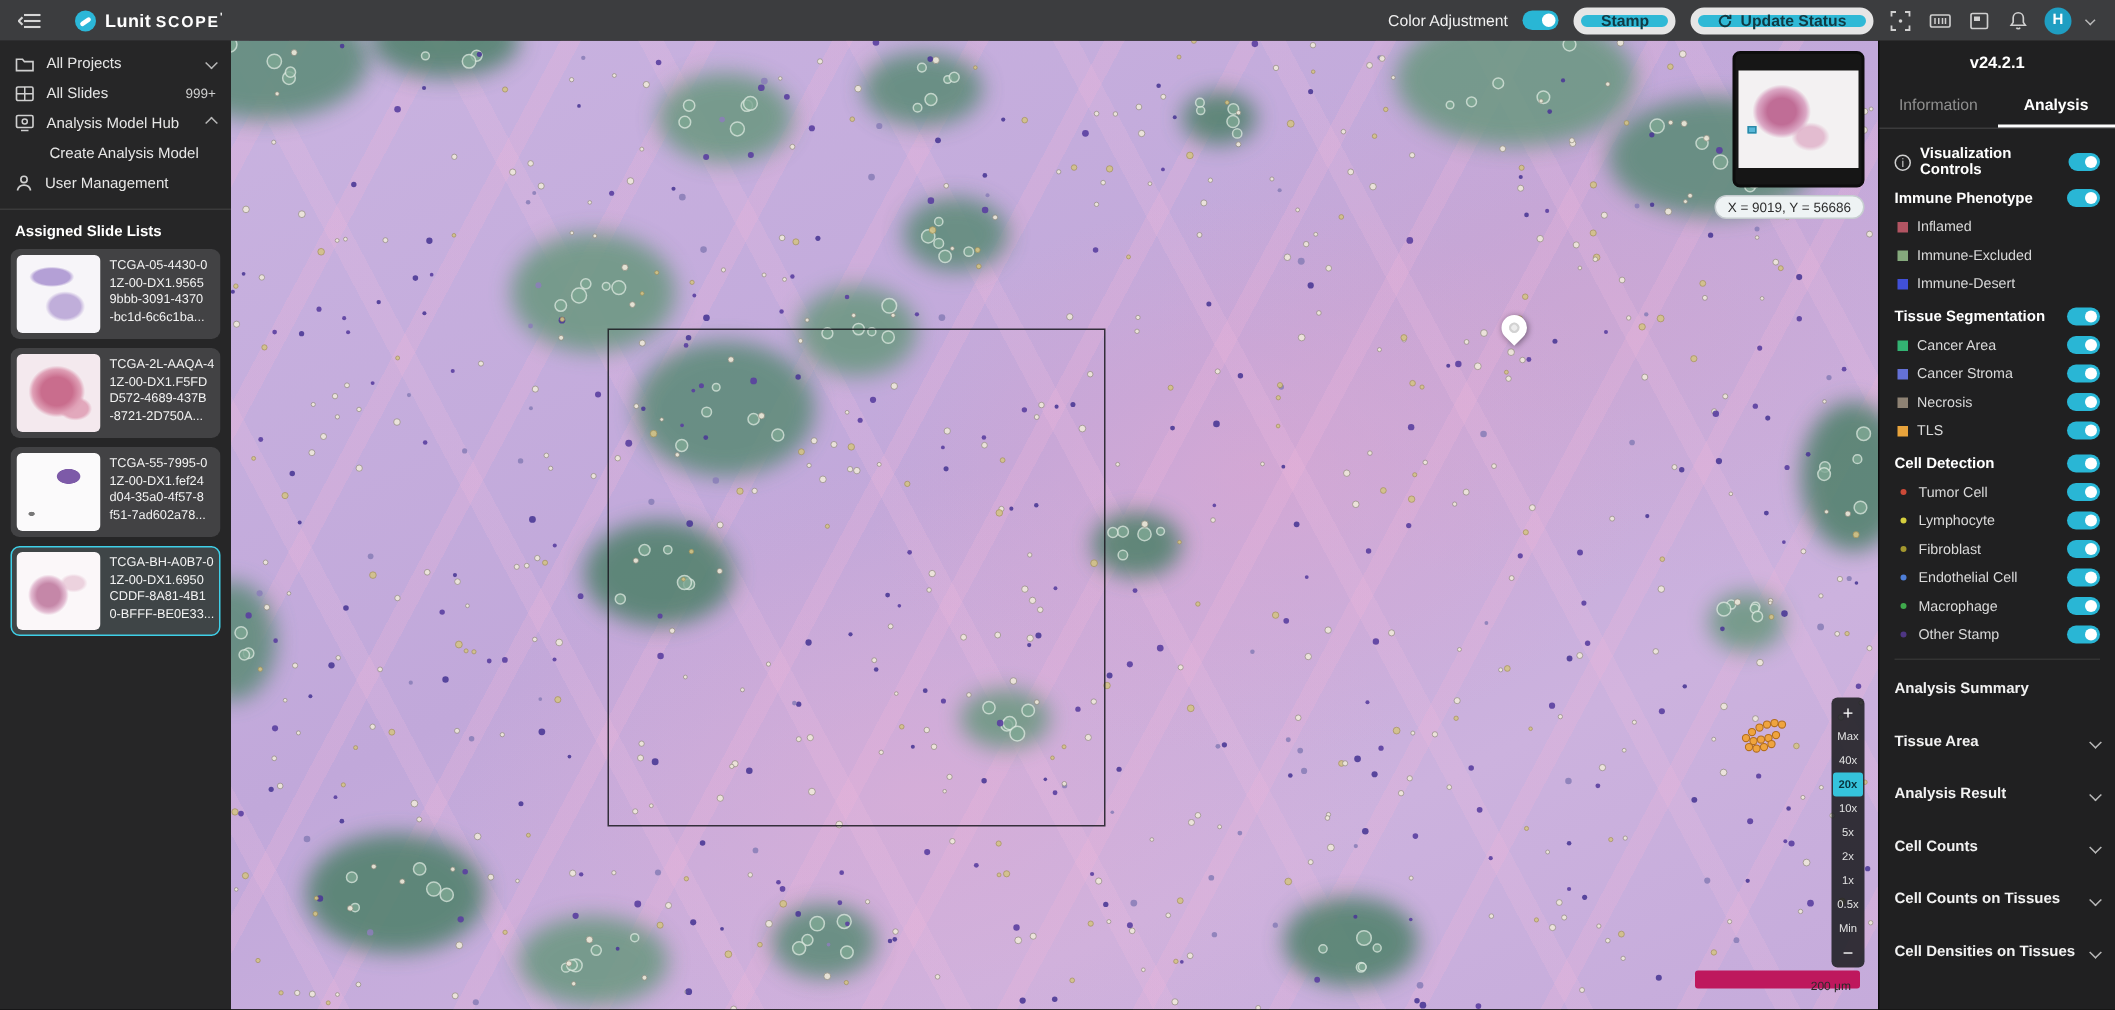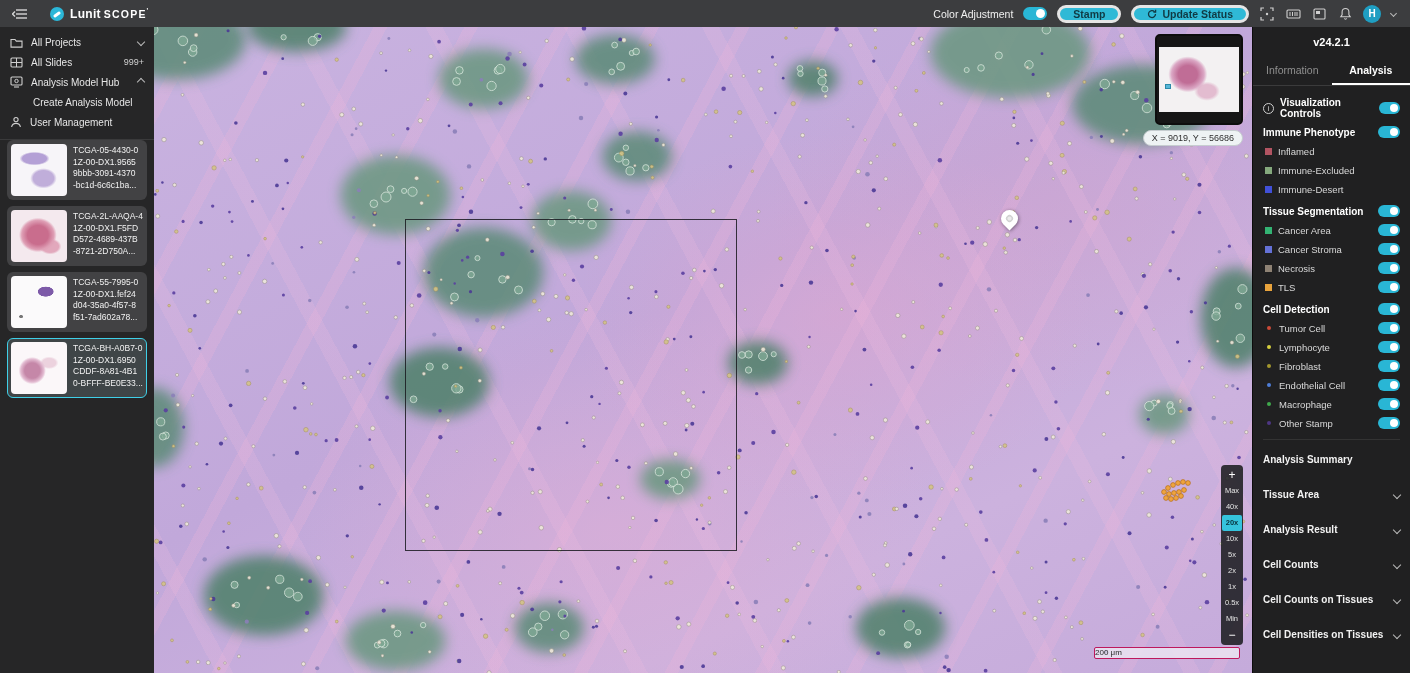--- a/index.html
+++ b/index.html
@@ -13,21 +13,21 @@
   .logo-wrap { display:flex; align-items:center; margin-left:22px; gap:6px; }
   .logo-circle { width:14px; height:14px; border-radius:50%; background:#2bb7d8; position:relative; }
   .logo-circle::after { content:""; position:absolute; left:3px; top:6px; width:8px; height:3px; background:#fff; border-radius:2px; transform:rotate(-35deg); }
   .logo-text { color:#fff; font-size:12px; font-weight:bold; letter-spacing:.3px; }
   .logo-text .scope { font-size:10.5px; letter-spacing:1.2px; margin-left:3px; }
   .logo-text sup { font-size:7px; }
   .topbar-right { margin-left:auto; display:flex; align-items:center; gap:10px; padding-right:14px; }
   .ca-label { color:#f0f0f0; font-size:10.5px; }
   .toggle { width:24px; height:13px; border-radius:7px; background:#29b6d5; position:relative; display:inline-block; cursor:pointer; }
   .toggle .knob { position:absolute; right:2px; top:2px; width:9px; height:9px; border-radius:50%; background:#fff; }
-  .pill-btn { height:18px; background:#2fb9d6; border:3px solid #e5e5e5; color:#103a44; font-size:10.5px; font-weight:bold; border-radius:10px; display:flex; align-items:center; padding:0 13px; gap:5px; cursor:pointer; }
+  .pill-btn { height:18px; background:#2fb9d6; border:5px solid #e5e5e5; color:#103a44; font-size:10.5px; font-weight:bold; border-radius:10px; display:flex; align-items:center; padding:0 13px; gap:5px; cursor:pointer; }
   .icon-btn { width:16px; height:16px; display:flex; align-items:center; justify-content:center; cursor:pointer; }
   .avatar { width:18px; height:18px; border-radius:50%; background:#1f9ec2; color:#fff; font-size:10px; font-weight:bold; display:flex; align-items:center; justify-content:center; cursor:pointer; }
   .chev { width:6px; height:6px; border-right:1.5px solid #b9b9b9; border-bottom:1.5px solid #b9b9b9; transform:rotate(45deg); display:inline-block; }
   .chev.up { transform:rotate(-135deg); }
   .chev.sm { width:5px; height:5px; }
 
   
   .sidebar { position:absolute; top:27px; left:0; width:154px; height:646px; background:#262627; z-index:40; overflow:hidden; }
   .nav { padding-top:5px; }
   .nav-item { height:20px; display:flex; align-items:center; padding:0 10px; gap:8px; color:#e6e6e6; font-size:10px; cursor:pointer; }
@@ -80,21 +80,21 @@
       radial-gradient(ellipse 25px 23px at 36% 42%, #c06d96 0 38%, #dba8c5 65%, transparent 78%),
       radial-gradient(ellipse 16px 12px at 60% 68%, #e3bcd0 0 55%, transparent 80%), #f3f1f2; }
   .mm-indicator { position:absolute; left:8px; top:48px; width:6px; height:5px; background:#57b7d8; border:1px solid #2b89a8; }
   .coords-pill { position:absolute; top:103px; right:9px; background:#eef3f4; color:#2e2e2e; font-size:9px; padding:2px 8px; border-radius:8px; border:1px solid #c6cdd0; z-index:20; white-space:nowrap; }
 
   .zoomstack { position:absolute; right:9px; top:438px; width:22px; background:rgba(28,30,33,.88); border-radius:4px; display:flex; flex-direction:column; align-items:center; padding:2px 0; z-index:20; }
   .zoombtn { width:20px; height:16px; line-height:16px; text-align:center; color:#e4e4e4; font-size:7.5px; cursor:pointer; border-radius:2px; }
   .zoombtn.pm { font-size:12px; color:#fff; }
   .zoombtn.active { background:#35c3dc; color:#08333d; font-weight:bold; }
 
-  .scalebar { position:absolute; right:12px; bottom:14px; width:146px; height:12px; background:rgba(236,231,243,.8); border:1px solid #be185d; border-radius:2px; color:#2a2a2a; font-size:8px; text-align:left; line-height:10px; z-index:20; }
+  .scalebar { position:absolute; right:12px; bottom:14px; width:110px; height:12px; background:rgba(236,231,243,.8); border:6px solid #be185d; border-radius:2px; color:#2a2a2a; font-size:8px; text-align:right; line-height:10px; z-index:20; }
 
   
   .rpanel { position:absolute; top:27px; right:0; width:158px; height:646px; background:#202021; border-left:1px solid #0c0c0c; z-index:40; color:#ddd; }
   .version { text-align:center; font-size:11px; font-weight:bold; color:#fff; padding:9px 16px 10px; }
   .tabs { display:flex; border-bottom:1px solid #3b3b3c; }
   .tab { flex:1; text-align:center; font-size:10.5px; padding:6px 0 7px; color:#8f8f8f; cursor:pointer; }
   .tab.active { color:#fff; font-weight:bold; border-bottom:2px solid #fff; }
   .pbody { padding:11px 10px 0 10px; }
   .prow { display:flex; align-items:center; margin-bottom:5px; min-height:14px; }
   .prow .lbl { font-size:9.5px; color:#d9d9d9; }
@@ -213,20 +213,21 @@
       </div>
       <div class="nav-item">
         <svg width="12" height="12" viewBox="0 0 12 12">
             <circle cx="6" cy="3.6" r="2.1" fill="none" stroke="#cfcfcf" stroke-width="1.1"></circle>
             <path d="M1.6 11c.5-2.4 2.2-3.6 4.4-3.6S10 8.6 10.4 11" fill="none" stroke="#cfcfcf" stroke-width="1.1"></path>
           </svg>
         <span>User Management</span>
       </div>
     </div>
     <div class="side-divider"></div>
+    <div class="section-title">Assigned Slide Lists</div>
 
     <div class="slide-card">
       <div class="thumb t1"></div>
       <div class="slide-text">
         <div>TCGA-05-4430-0</div>
           <div>1Z-00-DX1.9565</div>
           <div>9bbb-3091-4370</div>
           <div>-bc1d-6c6c1ba...</div>
       </div>
     </div>

